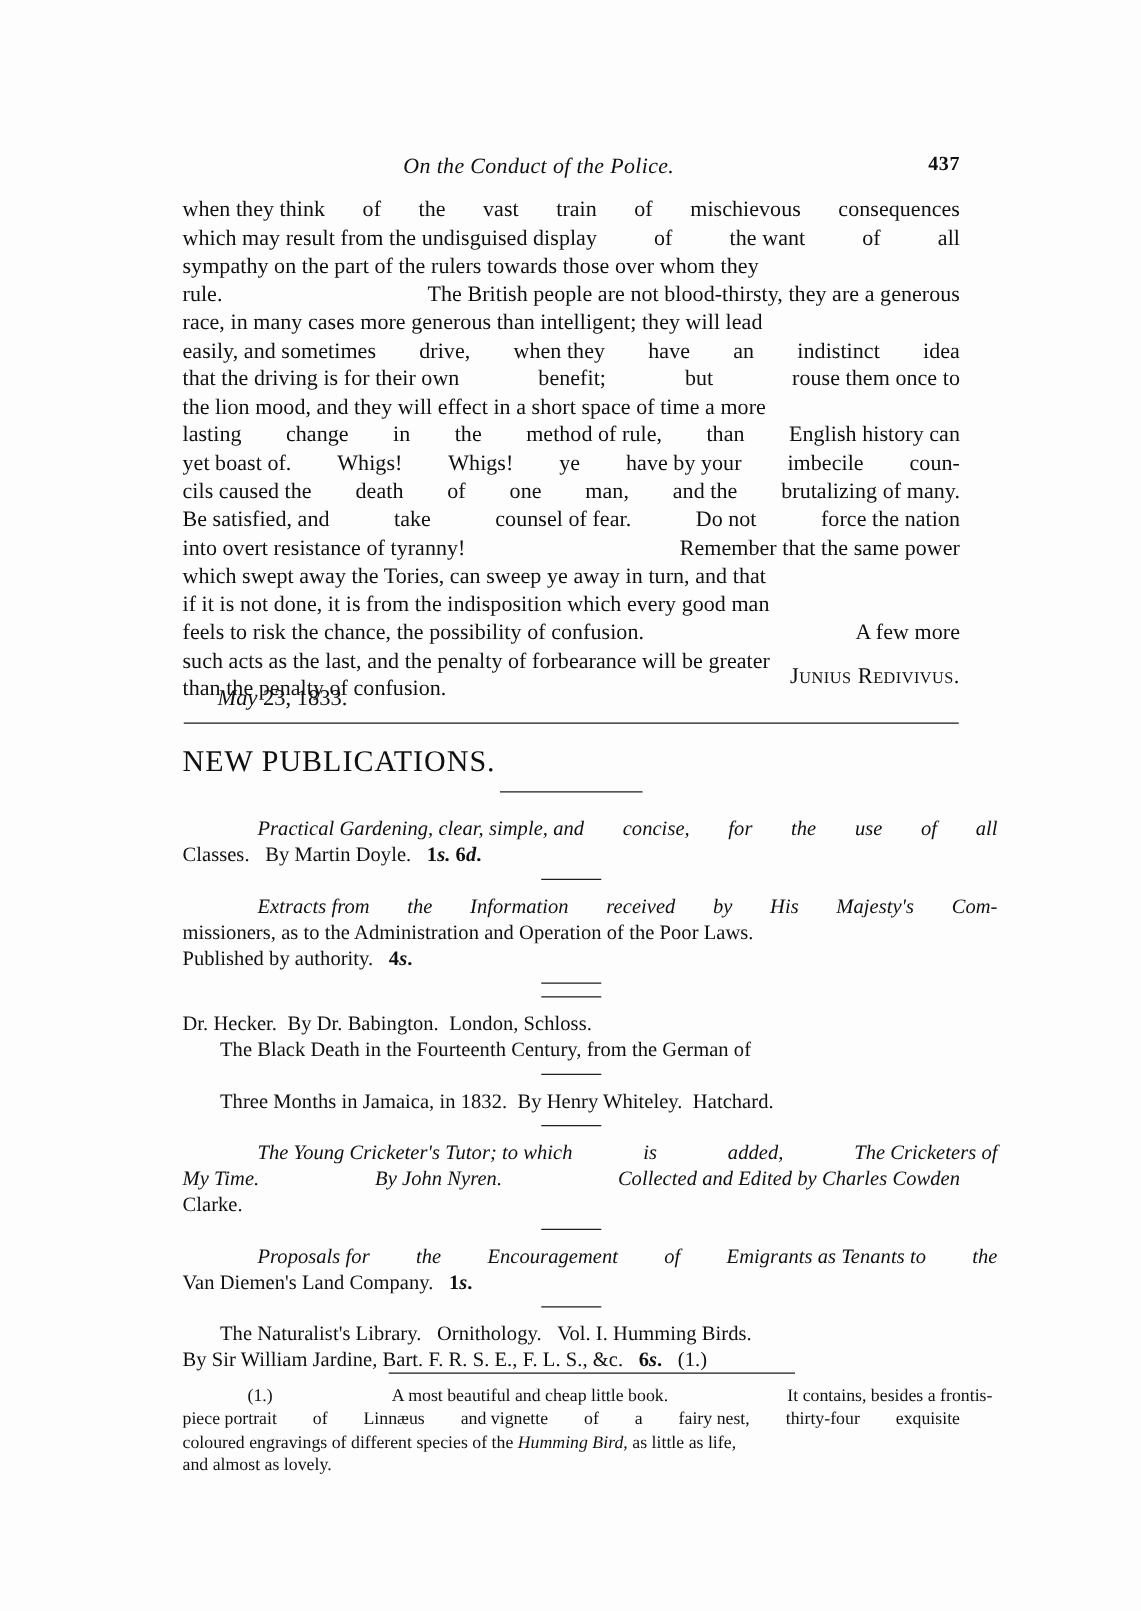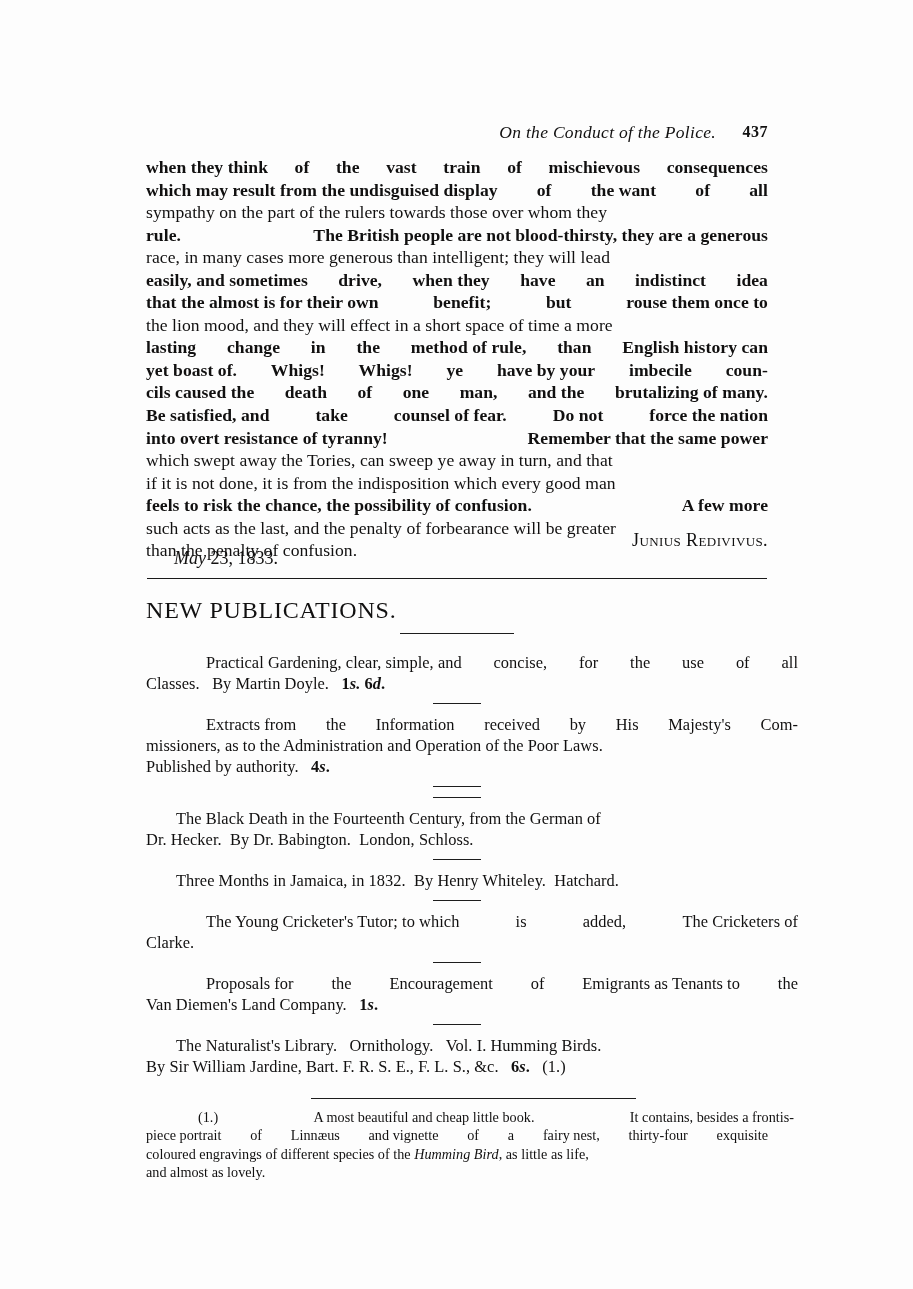--- a/index.html
+++ b/index.html
@@ -28,21 +28,21 @@
     position: absolute;
     top: 122px;
     left: 0;
     width: 622px;
     height: 22px;
   }
   .runhead-title {
     position: absolute;
     left: 0;
     width: 570px;
-    text-align: right;
+    text-align: center;
     font-style: italic;
     font-size: 17.5px;
     letter-spacing: 0.3px;
     white-space: nowrap;
   }
   .runhead-page {
     position: absolute;
     right: 0;
     top: 1px;
     font-weight: bold;
@@ -64,21 +64,21 @@
     line-height: 22.55px;
     white-space: nowrap;
     letter-spacing: 0.05px;
   }
   
   .body-text .ln.j {
     display: flex;
     justify-content: space-between;
     width: 622px;
   }
-  .body-text .ln.j > span { white-space: pre; font-weight: bold; }
+  .body-text .ln.j > span { white-space: pre; }
 
   .signature {
     position: absolute;
     top: 530px;
     left: 0;
     width: 622px;
     text-align: right;
     font-size: 14.5px;
     letter-spacing: 0.6px;
   }
@@ -137,21 +137,21 @@
     font-size: 16.4px;
     line-height: 21px;
     white-space: nowrap;
     letter-spacing: 0.05px;
   }
   .entry .ln.j {
     display: flex;
     justify-content: space-between;
     width: 622px;
   }
-  .entry .ln.j > span { white-space: pre; }
+  .entry .ln.j > span { white-space: pre; font-style: italic; }
   .entry .ln.ind { padding-left: 30px; }
   .entry .ln.j.ind {
     width: 592px;
     margin-left: 30px;
   }
   .sep {
     height: 0;
     border-top: 1.6px solid #1d1d1d;
     width: 48px;
     margin: 9px auto 10px auto;
@@ -226,21 +226,21 @@
     <span class="ln j">
       <span>easily, and sometimes</span>
         <span>drive,</span>
         <span>when they</span>
         <span>have</span>
         <span>an</span>
         <span>indistinct</span>
         <span>idea</span>
     </span>
     <span class="ln j">
-      <span>that the almost is for their own</span>
+      <span>that the driving is for their own</span>
         <span>benefit;</span>
         <span>but</span>
         <span>rouse them once to</span>
     </span>
     <span class="ln">the lion mood, and they will effect in a short space of time a more</span>
     <span class="ln j">
       <span>lasting</span>
         <span>change</span>
         <span>in</span>
         <span>the</span>
@@ -328,36 +328,41 @@
           <span>Com-</span>
       </span>
       <span class="ln">missioners, as to the Administration and Operation of the Poor Laws.</span>
       <span class="ln"><span>Published by authority.</span>&nbsp;&nbsp;&nbsp;<b><span>4</span><i class="it">s</i><span>.</span></b></span>
     </div>
     <div class="sep"></div>
 
     <div class="sep"></div>
 
     <div class="entry">
+      <span class="ln"><span>Dr. Hecker.</span>&nbsp;&nbsp;<span>By Dr. Babington.</span>&nbsp;&nbsp;<span>London, Schloss.</span></span>
       <span class="ln ind">The Black Death in the Fourteenth Century, from the German of</span>
-      <span class="ln"><span>Dr. Hecker.</span>&nbsp;&nbsp;<span>By Dr. Babington.</span>&nbsp;&nbsp;<span>London, Schloss.</span></span>
     </div>
     <div class="sep"></div>
 
     <div class="entry">
       <span class="ln ind"><span>Three Months in Jamaica, in 1832.</span>&nbsp;&nbsp;<span>By Henry Whiteley.</span>&nbsp;&nbsp;<span>Hatchard.</span></span>
     </div>
     <div class="sep"></div>
 
     <div class="entry">
       <span class="ln j ind">
         <span>The Young Cricketer's Tutor; to which</span>
           <span>is</span>
           <span>added,</span>
           <span>The Cricketers of</span>
+      </span>
+      <span class="ln j">
+        <span>My Time.</span>
+          <span>By John Nyren.</span>
+          <span>Collected and Edited by Charles Cowden</span>
       </span>
       <span class="ln">Clarke.</span>
     </div>
     <div class="sep"></div>
 
     <div class="entry">
       <span class="ln j ind">
         <span>Proposals for</span>
           <span>the</span>
           <span>Encouragement</span>

